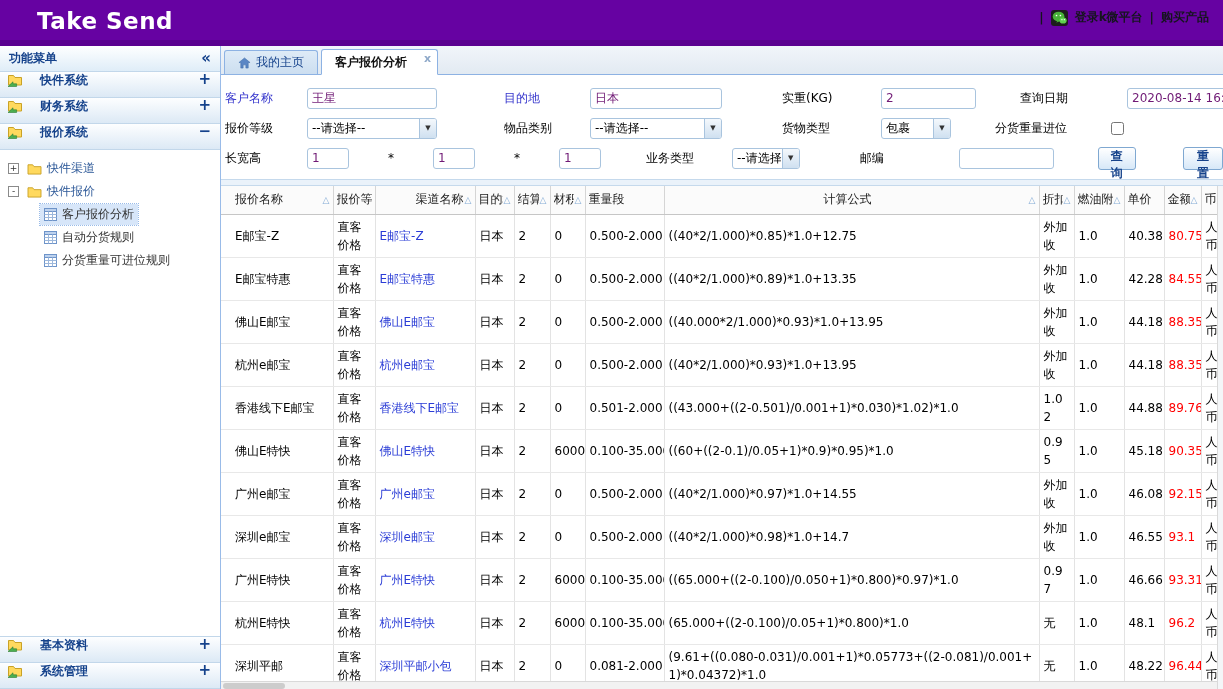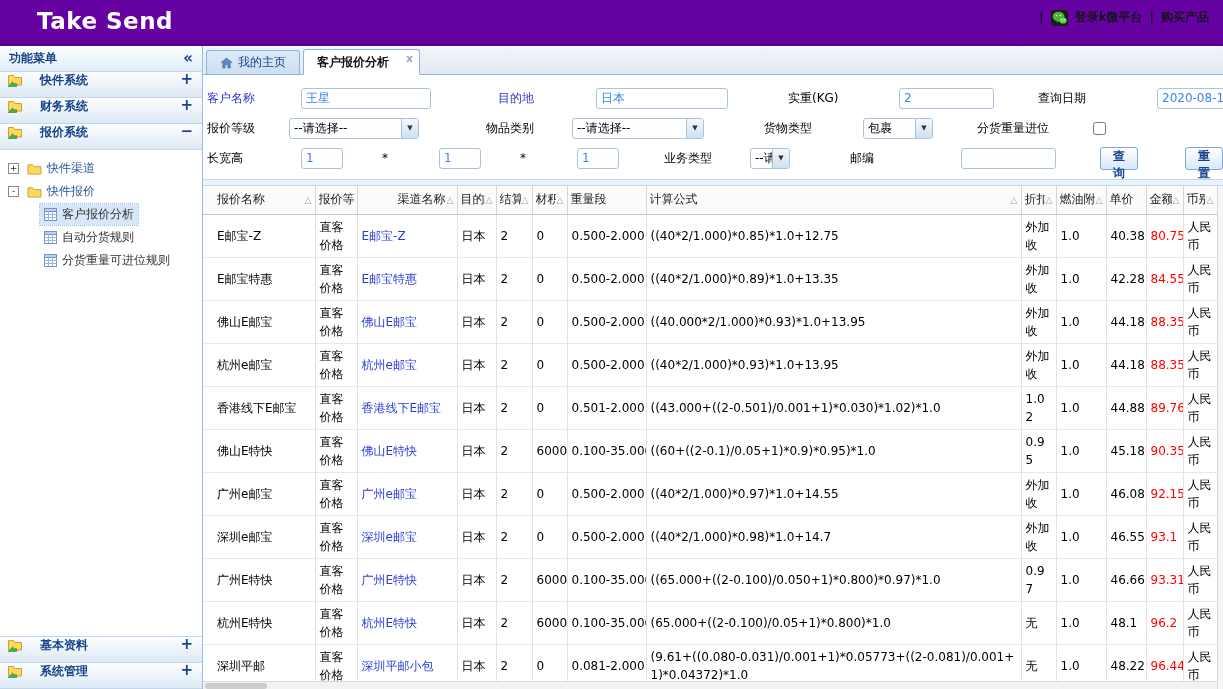--- a/index.html
+++ b/index.html
@@ -10,21 +10,21 @@
   .topbar::after { content:''; position:absolute; left:0; right:0; bottom:0; height:6px; background:#5A0090; }
   .logo { position:absolute; left:37px; top:8px; font-size:23px; font-weight:bold; letter-spacing:.5px; }
   .toplinks { position:absolute; right:14px; top:9px; display:flex; align-items:center; gap:7px; color:#15151d; font-size:12px; font-weight:bold; }
   .toplinks a { color:#15151d; text-decoration:none; cursor:pointer; }
   .wxwrap { width:17px; height:16px; background:#1d1d1d; border-radius:3px; display:flex; align-items:center; justify-content:center; }
 
   
   .app { display:flex; height:643px; }
 
   
-  .sidebar { width:203px; flex:none; border-right:1px solid #99BBE8; display:flex; flex-direction:column; background:#fff; }
+  .sidebar { width:221px; flex:none; border-right:1px solid #99BBE8; display:flex; flex-direction:column; background:#fff; }
   .side-header { height:26px; flex:none; display:flex; align-items:center; padding:0 9px; background:linear-gradient(#FEFFFF,#DFEDF8); border-bottom:1px solid #C2D7EA; color:#15428B; font-weight:bold; }
   .side-header .collapse { margin-left:auto; font-size:15px; color:#15428B; cursor:pointer; line-height:1; }
   .acc-item { height:26px; flex:none; display:flex; align-items:flex-start; gap:17px; padding:0 9px 0 7px; background:linear-gradient(#FDFEFF,#DCE9F5); border-bottom:1px solid #C2D7EA; color:#15428B; font-weight:bold; cursor:pointer; }
   .acc-item .toggle { margin-left:auto; font-size:15px; font-weight:bold; color:#15428B; line-height:1; }
   .tree { flex:1; overflow:hidden; background:#fff; padding:7px 2px 0 6px; }
   .tree-row { height:23px; display:flex; align-items:center; gap:4px; color:#2B5797; }
   .tree-row.leaf { padding-left:34px; color:#333; }
   .tree-row.folder { padding-left:2px; }
   .exp { width:11px; height:11px; flex:none; border:1px solid #8a8a8a; background:#fff; display:flex; align-items:center; justify-content:center; font-size:9px; line-height:1; color:#333; cursor:pointer; }
   .node { display:flex; align-items:center; gap:5px; padding:2px 4px; cursor:pointer; }
@@ -41,21 +41,21 @@
 
   
   .form-area { flex:none; padding:8px 0 3px 0; background:#fff; }
   .frow { display:flex; align-items:center; height:30px;gap:34px; }
   .lab { flex:none; color:#000; }
   .lab.blue { color:#3333CC; }
   .lab1 { width:48px; margin-left:4px; }
   .lab2 { width:52px; margin-left:33px; }
   .lab3 { width:65px; margin-left:26px; }
   .lab4 { width:73px; margin-left:10px; }
-  input[type=text] { height:21px; border:1px solid #A9C4DE; border-radius:3px; padding:0 4px; font-size:12px; font-family:inherit; color:#3b82f6; background:#fff;margin-left:12px; }
+  input[type=text] { height:21px; border:1px solid #A9C4DE; border-radius:3px; padding:0 4px; font-size:12px; font-family:inherit; color:#701a75; background:#fff; }
   .inp1 { width:130px; }
   .inp2 { width:132px; }
   .inp3 { width:95px; }
   .inp4 { width:130px; }
   .dim { width:42px; }
   .dimsep { margin:0 5px; color:#000; }
   .select { height:21px; border:1px solid #A9C4DE; border-radius:3px; background:#fff; display:flex; align-items:center; cursor:pointer; overflow:hidden; }
   .select .selval { flex:1; padding:0 4px; white-space:nowrap; overflow:hidden; }
   .select .dd { flex:none; width:17px; height:100%; border-left:1px solid #A9C4DE; background:linear-gradient(#F4F8FC,#CFE0F0); display:flex; align-items:center; justify-content:center; font-size:7px; color:#333; }
   .chk { width:13px; height:13px; margin-left:4px; }
@@ -341,21 +341,21 @@
                 <div class="thwrap">
                   <span class="thlabel">材积重</span>
                   <span class="arr">△</span>
                 </div>
               </th>
               <th style="width: 79px;">
                 <div class="thwrap">
                   <span class="thlabel">重量段</span>
                 </div>
               </th>
-              <th style="width: 375px;">
+              <th style="width: 375px; text-align: center;">
                 <div class="thwrap">
                   <span class="thlabel">计算公式</span>
                   <span class="arr">△</span>
                 </div>
               </th>
               <th style="width: 35px;">
                 <div class="thwrap">
                   <span class="thlabel">折扣</span>
                   <span class="arr">△</span>
                 </div>

